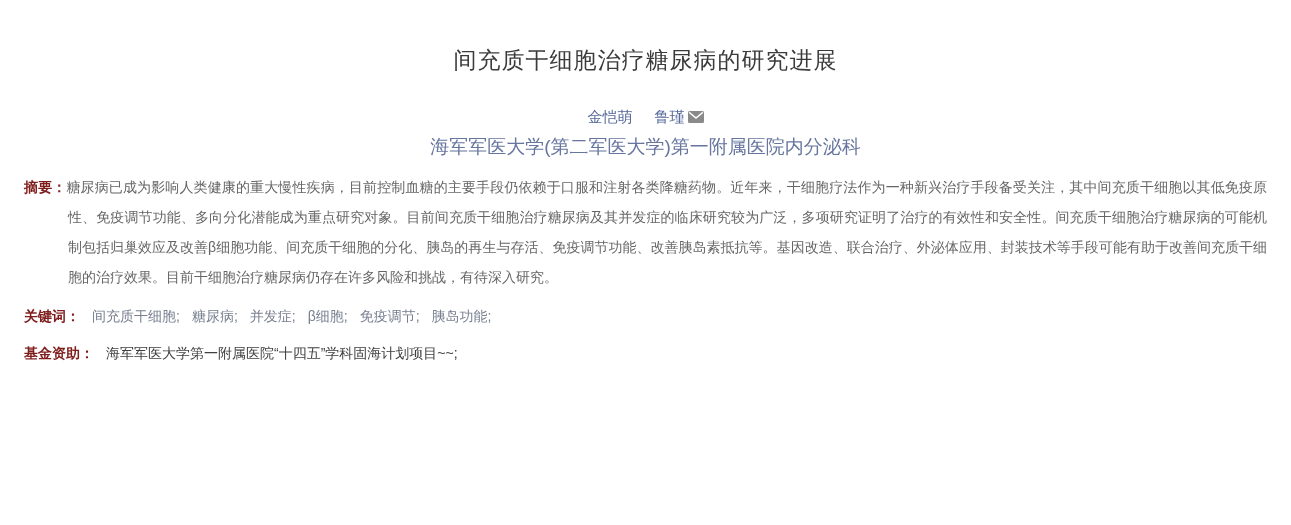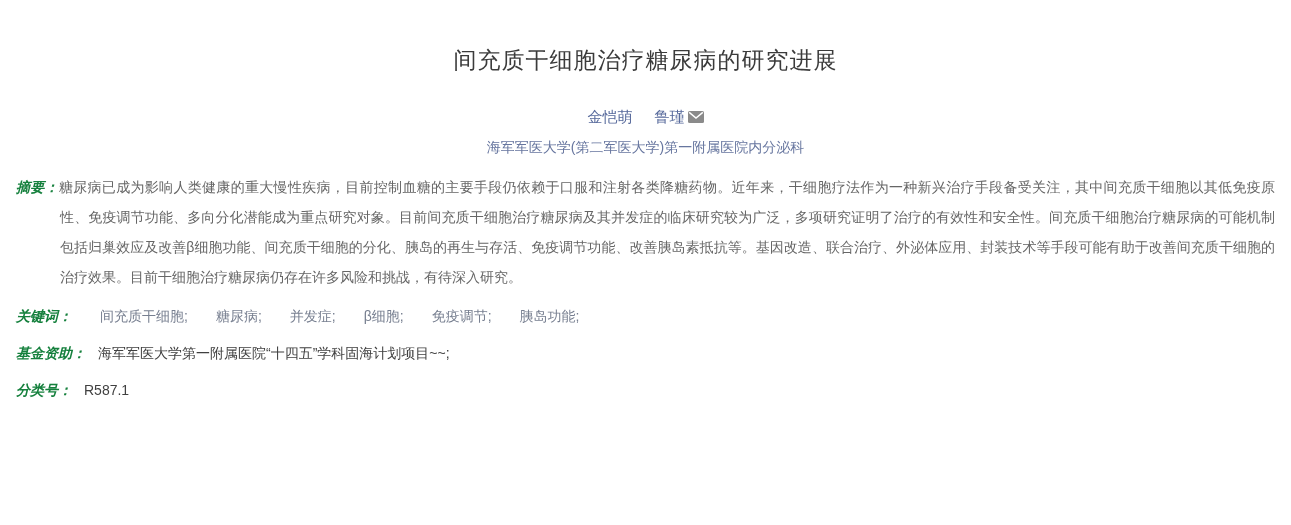--- a/index.html
+++ b/index.html
@@ -2,21 +2,21 @@
 <html lang="zh"><head>
 <meta charset="utf-8">
 <style>
   * { box-sizing: border-box; }
   html, body { margin: 0; padding: 0; background: #ffffff; }
   body { font-family: "Liberation Sans", "DejaVu Sans", sans-serif; }
   .page {
     width: 1291px;
     height: 400px;
     background: #ffffff;
-    padding: 0 16px;
+    padding: 0 24px;
     overflow: hidden;
     position: relative;
   }
   .article-title {
     margin: 0;
     padding-top: 44px;
     text-align: center;
     font-size: 23px;
     font-weight: 400;
     color: #3b3b3b;
@@ -36,52 +36,51 @@
     cursor: pointer;
   }
   .email-icon {
     display: inline-block;
     vertical-align: -1px;
     margin-left: 3px;
   }
   .affiliation-row {
     margin-top: 9px;
     text-align: center;
-    font-size: 14px;
+    font-size: 19px;
     line-height: 20px;
   }
   .affiliation-link {
     color: #67769f;
     text-decoration: none;
     cursor: pointer;
   }
   .abstract-row {
     margin-top: 15px;
     font-size: 14px;
     line-height: 30px;
     color: #666666;
     text-align: justify;
     padding-left: 44px;
     text-indent: -44px;
   }
   .row-label {
     font-weight: 700;
-    color: #15803d;
-    font-style: italic;
+    color: #7f1d1d;
   }
   .keywords-row, .meta-row {
     font-size: 14px;
     line-height: 21px;
     color: #666666;
     margin: 0 0 16px 0;
   }
   .keywords-row { margin-top: 11px; }
   .keyword-link {
     color: #777f90;
-    margin-left: 28px;
+    margin-left: 12px;
     text-decoration: none;
     cursor: pointer;
   }
   .meta-value {
     color: #404040;
     margin-left: 12px;
   }
 </style>
 </head>
 <body>
@@ -104,15 +103,14 @@
 
   <p class="abstract-row"><span class="row-label">摘要：</span><span>糖尿病已成为影响人类健康的重大慢性疾病，目前控制血糖的主要手段仍依赖于口服和注射各类降糖药物。近年来，干细胞疗法作为一种新兴治疗手段备受关注，其中间充质干细胞以其低免疫原性、免疫调节功能、多向分化潜能成为重点研究对象。目前间充质干细胞治疗糖尿病及其并发症的临床研究较为广泛，多项研究证明了治疗的有效性和安全性。间充质干细胞治疗糖尿病的可能机制包括归巢效应及改善β细胞功能、间充质干细胞的分化、胰岛的再生与存活、免疫调节功能、改善胰岛素抵抗等。基因改造、联合治疗、外泌体应用、封装技术等手段可能有助于改善间充质干细胞的治疗效果。目前干细胞治疗糖尿病仍存在许多风险和挑战，有待深入研究。</span></p>
 
   <p class="keywords-row"><span class="row-label">关键词：</span><a class="keyword-link">间充质干细胞;</a><a class="keyword-link">糖尿病;</a><a class="keyword-link">并发症;</a><a class="keyword-link">β细胞;</a><a class="keyword-link">免疫调节;</a><a class="keyword-link">胰岛功能;</a></p>
 
   <p class="meta-row"><span class="row-label">基金资助：</span><span class="meta-value">海军军医大学第一附属医院“十四五”学科固海计划项目~~;</span></p>
 
 
 
 
-  <p class="meta-row"><span class="row-label">分类号：</span><span class="meta-value">R587.1</span></p>
 
 </div>
 
 </body></html>

